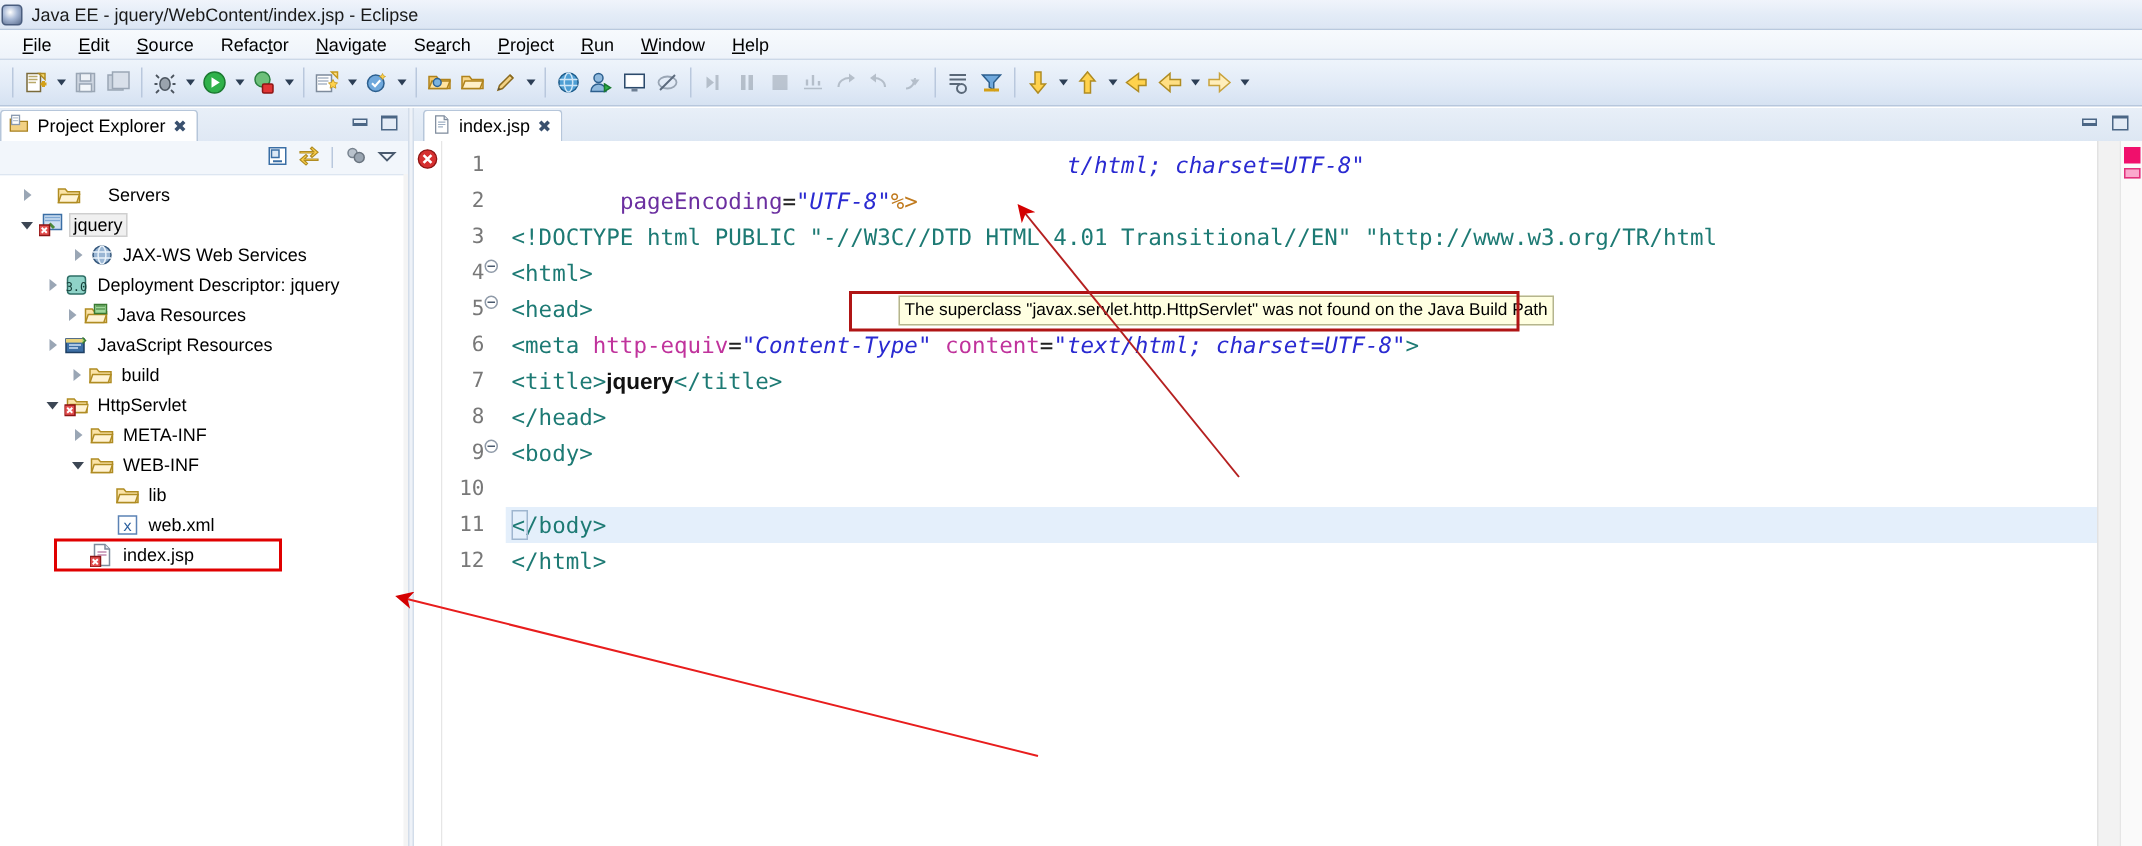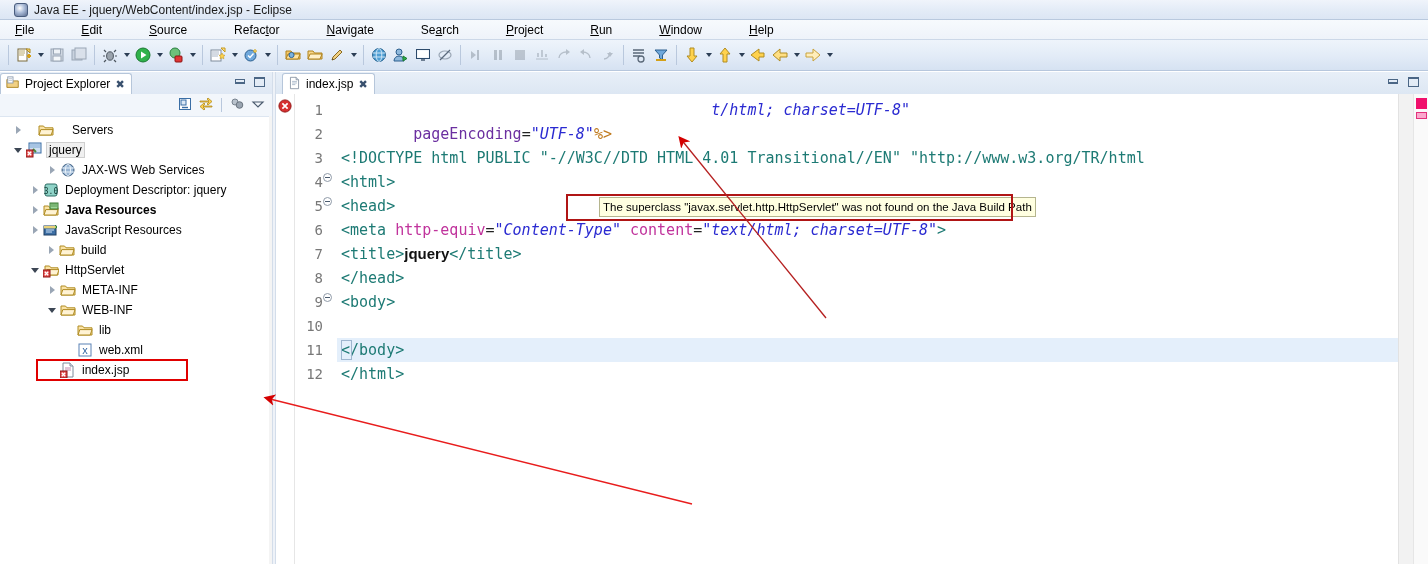--- a/index.html
+++ b/index.html
@@ -15,21 +15,21 @@
     position: relative;
   }
 
   
   #titlebar {
     height: 20px;
     background: linear-gradient(to bottom, #f0f4fb 0%, #e4ecf7 50%, #dce6f4 100%);
     border-bottom: 1px solid #b9c9de;
     display: flex;
     align-items: center;
-    padding-left: 14px;
+    padding-left: 1px;
     box-sizing: border-box;
   }
   #titlebar .app-icon {
     width: 14px; height: 14px;
     border-radius: 3px;
     background: radial-gradient(circle at 40% 35%, #ffffff 0%, #a8b9d6 45%, #5b6d8e 100%);
     border: 1px solid #4a5d7e;
     box-sizing: border-box;
     margin-right: 6px;
     flex: none;
@@ -42,21 +42,20 @@
 
   
   #menubar {
     height: 20px;
     background: linear-gradient(to bottom, #f7fafd 0%, #eef3fa 100%);
     border-bottom: 1px solid #ccd8e8;
     display: flex;
     align-items: center;
     padding-left: 6px;
     box-sizing: border-box;
-    gap: 29px;
   }
   #menubar .menu-item {
     font-size: 12px;
     color: #000;
     padding: 1px 9px;
     white-space: nowrap;
     cursor: default;
   }
   #menubar .menu-item u { text-decoration: underline; }
 
@@ -726,21 +725,21 @@
           <span class="tlabel">JAX-WS Web Services</span>
         </div>
         <div class="tree-row" style="padding-left: 27px;">
           <span class="twisty tw-collapsed"></span>
           <span class="ticon"><svg width="16" height="16" viewBox="0 0 16 16">
               <rect x="2" y="2" width="12" height="12" rx="2" fill="#8fd3c8" stroke="#2f6f66"></rect>
               <text x="8" y="12" font-size="8" text-anchor="middle" fill="#17403a" font-family="monospace">3.0</text>
             </svg></span>
           <span class="tlabel">Deployment Descriptor: jquery</span>
         </div>
-        <div class="tree-row" style="padding-left: 27px; font-weight: bold;">
+        <div class="tree-row" style="padding-left: 40px;">
           <span class="twisty tw-collapsed"></span>
           <span class="ticon"><svg width="16" height="16" viewBox="0 0 16 16">
               <path d="M1 13V4h4.5L7 5.8h8V13z" fill="#fbe3a6" stroke="#b08c22"></path>
               <path d="M1 13l1.8-5.4H15L13.2 13z" fill="#fff3d4" stroke="#b08c22"></path>
               <rect x="7" y="1" width="8" height="6" fill="#9fd89a" stroke="#3a7a32"></rect>
               <path d="M8 2h6M8 4h6" stroke="#3a7a32" stroke-width=".7"></path>
             </svg></span>
           <span class="tlabel">Java Resources</span>
         </div>
         <div class="tree-row" style="padding-left: 27px;">

